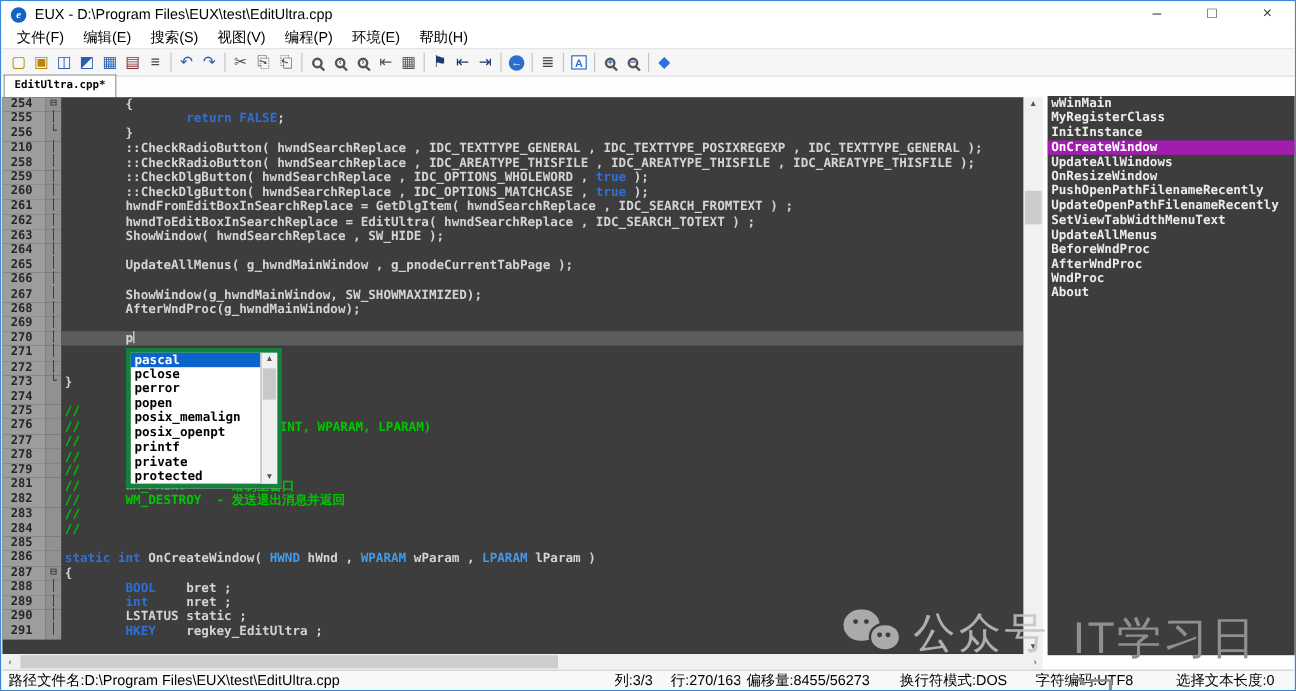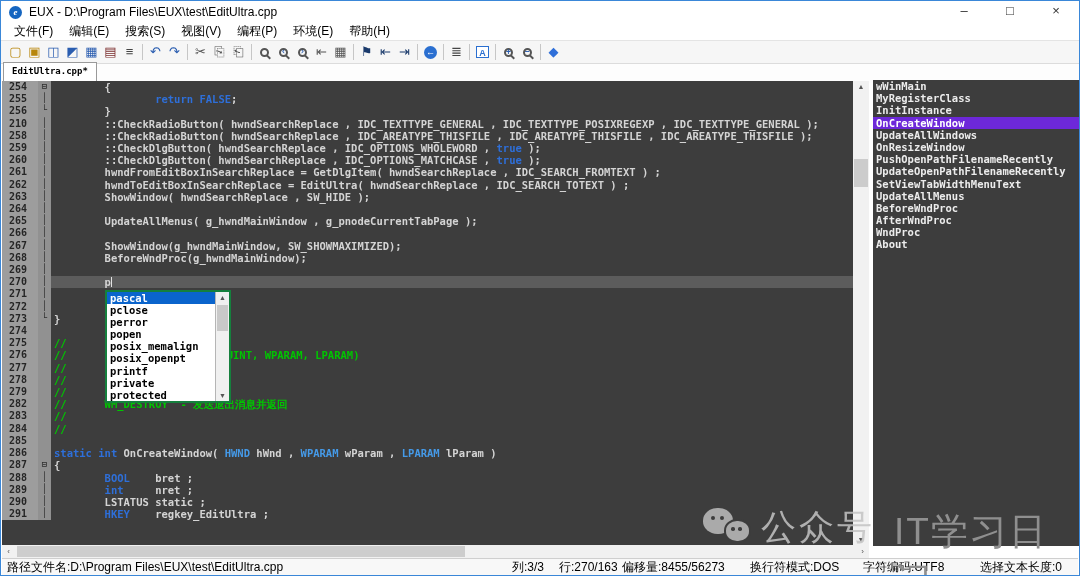--- a/index.html
+++ b/index.html
@@ -30,38 +30,38 @@
   .row{display:flex;height:12.21px;line-height:12.3px;font:700 10.5px "DejaVu Sans Mono",monospace;white-space:pre;}
   .ln{width:29px;background:#9d9d9d;color:#262626;padding-left:7px;font-size:10px;flex:none;}
   .fold{width:13px;background:#919191;color:#2e2e2e;text-align:center;font-size:9px;flex:none;}
   .codecell{flex:1;padding-left:3px;color:#d4d4d4;}
   .row.cur .codecell{background:#5c5c5c;}
   .k{color:#2e6fd9;}
   .t{color:#459ae8;}
   .c{color:#00c600;}
   .caret{display:inline-block;width:1px;height:10px;background:#e2e2e2;vertical-align:-1px;}
   
-  #popup{position:absolute;left:104px;top:289px;width:122px;background:#fff;border:2px solid #15803d;display:flex;z-index:20;}
+  #popup{position:absolute;left:104px;top:289px;width:122px;background:#fff;border:4px solid #15803d;display:flex;z-index:20;}
   #popitems{flex:1;}
   .pop-row{height:12.1px;line-height:12.3px;font:700 10.5px "DejaVu Sans Mono",monospace;color:#000;padding-left:3px;white-space:pre;}
   .pop-row.sel{background:#0a64cc;color:#fff;}
   #popsb{width:13px;background:#f0f0f0;border-left:1px solid #b5b5b5;position:relative;}
   .sb-arr{position:absolute;left:0;right:0;text-align:center;font-size:7px;color:#555;height:11px;line-height:11px;}
   #popthumb{position:absolute;left:1px;right:1px;top:13px;height:26px;background:#c9c9c9;}
   
   #vscroll{position:absolute;left:852px;top:80px;width:16px;height:464px;background:#f1f1f1;}
   #vthumb{position:absolute;left:1px;right:1px;top:78px;height:28px;background:#cccccc;}
   
   #hscroll{position:absolute;left:1px;top:544px;width:867px;height:13px;background:#f1f1f1;}
   #hthumb{position:absolute;top:1px;bottom:1px;left:15px;width:448px;background:#cdcdcd;}
   .h-arr{position:absolute;top:0;bottom:0;width:13px;text-align:center;font-size:8px;color:#555;line-height:13px;}
   
   #panel{position:absolute;left:872px;top:79px;width:206px;height:466px;background:#3d3d3d;overflow:hidden;}
   .fn-row{height:12.2px;line-height:12.4px;font:700 10.5px "DejaVu Sans Mono",monospace;color:#ececec;padding-left:3px;white-space:pre;overflow:hidden;}
-  .fn-row.sel{background:#6d28d9;color:#fff;}
+  .fn-row.sel{background:#a21caf;color:#fff;}
   
   #status{position:absolute;left:1px;right:1px;top:557px;height:17px;background:#f8f8f8;border-top:1px solid #cfcfcf;display:flex;align-items:center;font-size:12px;color:#000;}
   .sf{white-space:nowrap;overflow:hidden;flex:none;padding-left:5px;box-sizing:border-box;}
   .sf:nth-child(1){width:505px;}
   .sf:nth-child(2){width:47px;}
   .sf:nth-child(3){width:63px;}
   .sf:nth-child(4){width:128px;}
   .sf:nth-child(5){width:113px;}
   .sf:nth-child(6){width:117px;}
   
@@ -174,32 +174,33 @@
       <div class="row"><div class="ln">258</div><div class="fold">│</div><div class="codecell"><span>        ::CheckRadioButton( hwndSearchReplace , IDC_AREATYPE_THISFILE , IDC_AREATYPE_THISFILE , IDC_AREATYPE_THISFILE );</span></div></div>
       <div class="row"><div class="ln">259</div><div class="fold">│</div><div class="codecell"><span>        ::CheckDlgButton( hwndSearchReplace , IDC_OPTIONS_WHOLEWORD , </span><span class="k">true</span><span> );</span></div></div>
       <div class="row"><div class="ln">260</div><div class="fold">│</div><div class="codecell"><span>        ::CheckDlgButton( hwndSearchReplace , IDC_OPTIONS_MATCHCASE , </span><span class="k">true</span><span> );</span></div></div>
       <div class="row"><div class="ln">261</div><div class="fold">│</div><div class="codecell"><span>        hwndFromEditBoxInSearchReplace = GetDlgItem( hwndSearchReplace , IDC_SEARCH_FROMTEXT ) ;</span></div></div>
       <div class="row"><div class="ln">262</div><div class="fold">│</div><div class="codecell"><span>        hwndToEditBoxInSearchReplace = EditUltra( hwndSearchReplace , IDC_SEARCH_TOTEXT ) ;</span></div></div>
       <div class="row"><div class="ln">263</div><div class="fold">│</div><div class="codecell"><span>        ShowWindow( hwndSearchReplace , SW_HIDE );</span></div></div>
       <div class="row"><div class="ln">264</div><div class="fold">│</div><div class="codecell"></div></div>
       <div class="row"><div class="ln">265</div><div class="fold">│</div><div class="codecell"><span>        UpdateAllMenus( g_hwndMainWindow , g_pnodeCurrentTabPage );</span></div></div>
       <div class="row"><div class="ln">266</div><div class="fold">│</div><div class="codecell"></div></div>
       <div class="row"><div class="ln">267</div><div class="fold">│</div><div class="codecell"><span>        ShowWindow(g_hwndMainWindow, SW_SHOWMAXIMIZED);</span></div></div>
-      <div class="row"><div class="ln">268</div><div class="fold">│</div><div class="codecell"><span>        BeforeWndProc(g_hwndMainWindow);</span></div></div>
+      <div class="row"><div class="ln">268</div><div class="fold">│</div><div class="codecell"><span>        AfterWndProc(g_hwndMainWindow);</span></div></div>
       <div class="row"><div class="ln">269</div><div class="fold">│</div><div class="codecell"></div></div>
       <div class="row cur"><div class="ln">270</div><div class="fold">│</div><div class="codecell"><span>        p</span><span class="caret"></span></div></div>
       <div class="row"><div class="ln">271</div><div class="fold">│</div><div class="codecell"></div></div>
       <div class="row"><div class="ln">272</div><div class="fold">│</div><div class="codecell"></div></div>
       <div class="row"><div class="ln">273</div><div class="fold">└</div><div class="codecell"><span>}</span></div></div>
       <div class="row"><div class="ln">274</div><div class="fold"></div><div class="codecell"></div></div>
       <div class="row"><div class="ln">275</div><div class="fold"></div><div class="codecell"><span class="c">//</span></div></div>
       <div class="row"><div class="ln">276</div><div class="fold"></div><div class="codecell"><span class="c">//      函数: WndProc(HWND, UINT, WPARAM, LPARAM)</span></div></div>
       <div class="row"><div class="ln">277</div><div class="fold"></div><div class="codecell"><span class="c">//</span></div></div>
       <div class="row"><div class="ln">278</div><div class="fold"></div><div class="codecell"><span class="c">//      目标: 处理主窗口的消息。</span></div></div>
       <div class="row"><div class="ln">279</div><div class="fold"></div><div class="codecell"><span class="c">//</span></div></div>
+      <div class="row"><div class="ln">281</div><div class="fold"></div><div class="codecell"><span class="c">//      WM_PAINT    - 绘制主窗口</span></div></div>
       <div class="row"><div class="ln">282</div><div class="fold"></div><div class="codecell"><span class="c">//      WM_DESTROY  - 发送退出消息并返回</span></div></div>
       <div class="row"><div class="ln">283</div><div class="fold"></div><div class="codecell"><span class="c">//</span></div></div>
       <div class="row"><div class="ln">284</div><div class="fold"></div><div class="codecell"><span class="c">//</span></div></div>
       <div class="row"><div class="ln">285</div><div class="fold"></div><div class="codecell"></div></div>
       <div class="row"><div class="ln">286</div><div class="fold"></div><div class="codecell"><span class="k">static int </span><span>OnCreateWindow( </span><span class="t">HWND</span><span> hWnd , </span><span class="t">WPARAM</span><span> wParam , </span><span class="t">LPARAM</span><span> lParam )</span></div></div>
       <div class="row"><div class="ln">287</div><div class="fold">⊟</div><div class="codecell"><span>{</span></div></div>
       <div class="row"><div class="ln">288</div><div class="fold">│</div><div class="codecell"><span>        </span><span class="k">BOOL</span><span>    bret ;</span></div></div>
       <div class="row"><div class="ln">289</div><div class="fold">│</div><div class="codecell"><span>        </span><span class="k">int</span><span>     nret ;</span></div></div>
       <div class="row"><div class="ln">290</div><div class="fold">│</div><div class="codecell"><span>        LSTATUS static ;</span></div></div>
       <div class="row"><div class="ln">291</div><div class="fold">│</div><div class="codecell"><span>        </span><span class="k">HKEY</span><span>    regkey_EditUltra ;</span></div></div>

